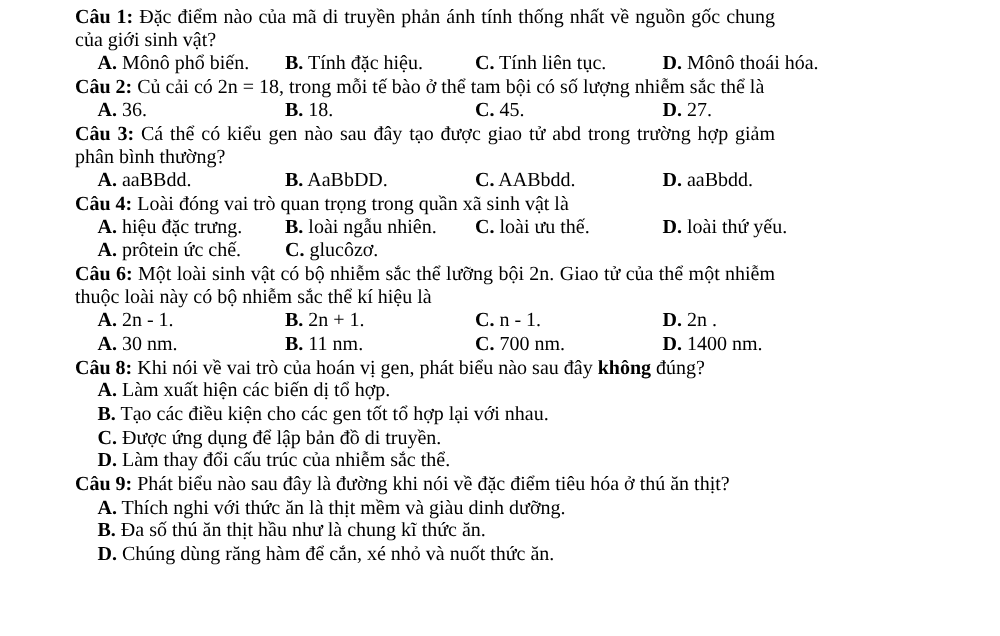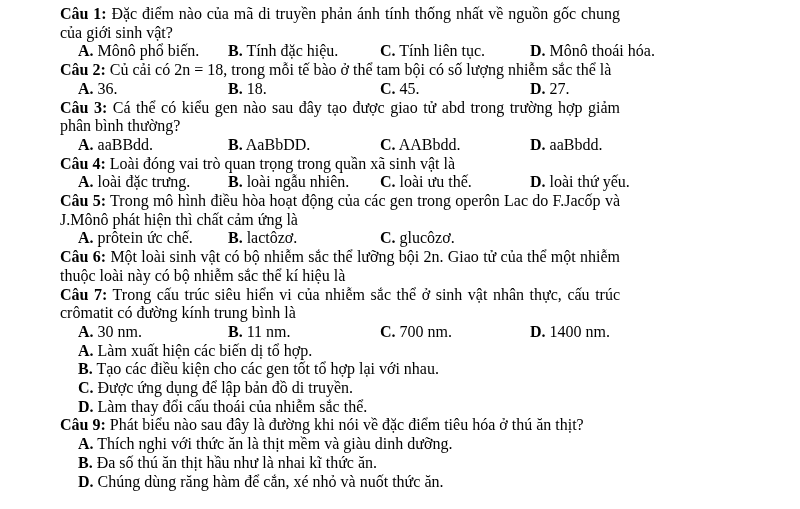--- a/index.html
+++ b/index.html
@@ -68,57 +68,61 @@
       <span class="opt"><b>A.</b> <span>aaBBdd.</span></span>
       <span class="opt"><b>B.</b> <span>AaBbDD.</span></span>
       <span class="opt"><b>C.</b> <span>AABbdd.</span></span>
       <span class="opt"><b>D.</b> <span>aaBbdd.</span></span>
     </div>
   </div>
 
   <div class="question">
     <div class="stem"><b>Câu 4:</b> <span>Loài đóng vai trò quan trọng trong quần xã sinh vật là</span></div>
     <div class="opts-row">
-      <span class="opt"><b>A.</b> <span>loài đặc trưng.</span></span>
+      <span class="opt"><b>A.</b> <span>hiệu đặc trưng.</span></span>
       <span class="opt"><b>B.</b> <span>loài ngẫu nhiên.</span></span>
       <span class="opt"><b>C.</b> <span>loài ưu thế.</span></span>
       <span class="opt"><b>D.</b> <span>loài thứ yếu.</span></span>
     </div>
   </div>
 
   <div class="question">
-    <div class="stem"><b>Câu 5:</b> <span>Trong mô hình điều hòa hoạt động của các gen trong operôn Lac do F.Jacốp và J.Mônô phát hiện thì chất cảm ứng là</span></div>
     <div class="opts-row">
       <span class="opt"><b>A.</b> <span>prôtein ức chế.</span></span>
-      <span class="opt"><b>B.</b> <span>lactôzơ.</span></span>
       <span class="opt"><b>C.</b> <span>glucôzơ.</span></span>
     </div>
   </div>
 
   <div class="question">
     <div class="stem"><b>Câu 6:</b> <span>Một loài sinh vật có bộ nhiễm sắc thể lưỡng bội 2n. Giao tử của thể một nhiễm thuộc loài này có bộ nhiễm sắc thể kí hiệu là</span></div>
+    <div class="opts-row">
+      <span class="opt"><b>A.</b> <span>2n - 1.</span></span>
+      <span class="opt"><b>B.</b> <span>2n + 1.</span></span>
+      <span class="opt"><b>C.</b> <span>n - 1.</span></span>
+      <span class="opt"><b>D.</b> <span>2n .</span></span>
+    </div>
   </div>
 
   <div class="question">
-    <div class="stem"><b>Câu 7:</b> <span>Trong cấu trúc siêu hiển vi của nhiễm sắc thể ở sinh vật nhân thực, cấu trúc crômatit có đường kính trung bình là</span></div>
     <div class="opts-row">
       <span class="opt"><b>A.</b> <span>30 nm.</span></span>
       <span class="opt"><b>B.</b> <span>11 nm.</span></span>
       <span class="opt"><b>C.</b> <span>700 nm.</span></span>
       <span class="opt"><b>D.</b> <span>1400 nm.</span></span>
     </div>
   </div>
 
   <div class="question">
+    <div class="stem"><b>Câu 8:</b> <span>Khi nói về vai trò của hoán vị gen, phát biểu nào sau đây</span> <b>không</b> <span>đúng?</span></div>
     <div class="opt-line"><b>A.</b> <span>Làm xuất hiện các biến dị tổ hợp.</span></div>
     <div class="opt-line"><b>B.</b> <span>Tạo các điều kiện cho các gen tốt tổ hợp lại với nhau.</span></div>
     <div class="opt-line"><b>C.</b> <span>Được ứng dụng để lập bản đồ di truyền.</span></div>
-    <div class="opt-line"><b>D.</b> <span>Làm thay đổi cấu thoái của nhiễm sắc thể.</span></div>
+    <div class="opt-line"><b>D.</b> <span>Làm thay đổi cấu trúc của nhiễm sắc thể.</span></div>
   </div>
 
   <div class="question">
     <div class="stem"><b>Câu 9:</b> <span>Phát biểu nào sau đây là đường khi nói về đặc điểm tiêu hóa ở thú ăn thịt?</span></div>
     <div class="opt-line"><b>A.</b> <span>Thích nghi với thức ăn là thịt mềm và giàu dinh dưỡng.</span></div>
-    <div class="opt-line"><b>B.</b> <span>Đa số thú ăn thịt hầu như là nhai kĩ thức ăn.</span></div>
+    <div class="opt-line"><b>B.</b> <span>Đa số thú ăn thịt hầu như là chung kĩ thức ăn.</span></div>
     <div class="opt-line"><b>D.</b> <span>Chúng dùng răng hàm để cắn, xé nhỏ và nuốt thức ăn.</span></div>
   </div>
 
 </div>
 
 </body></html>

